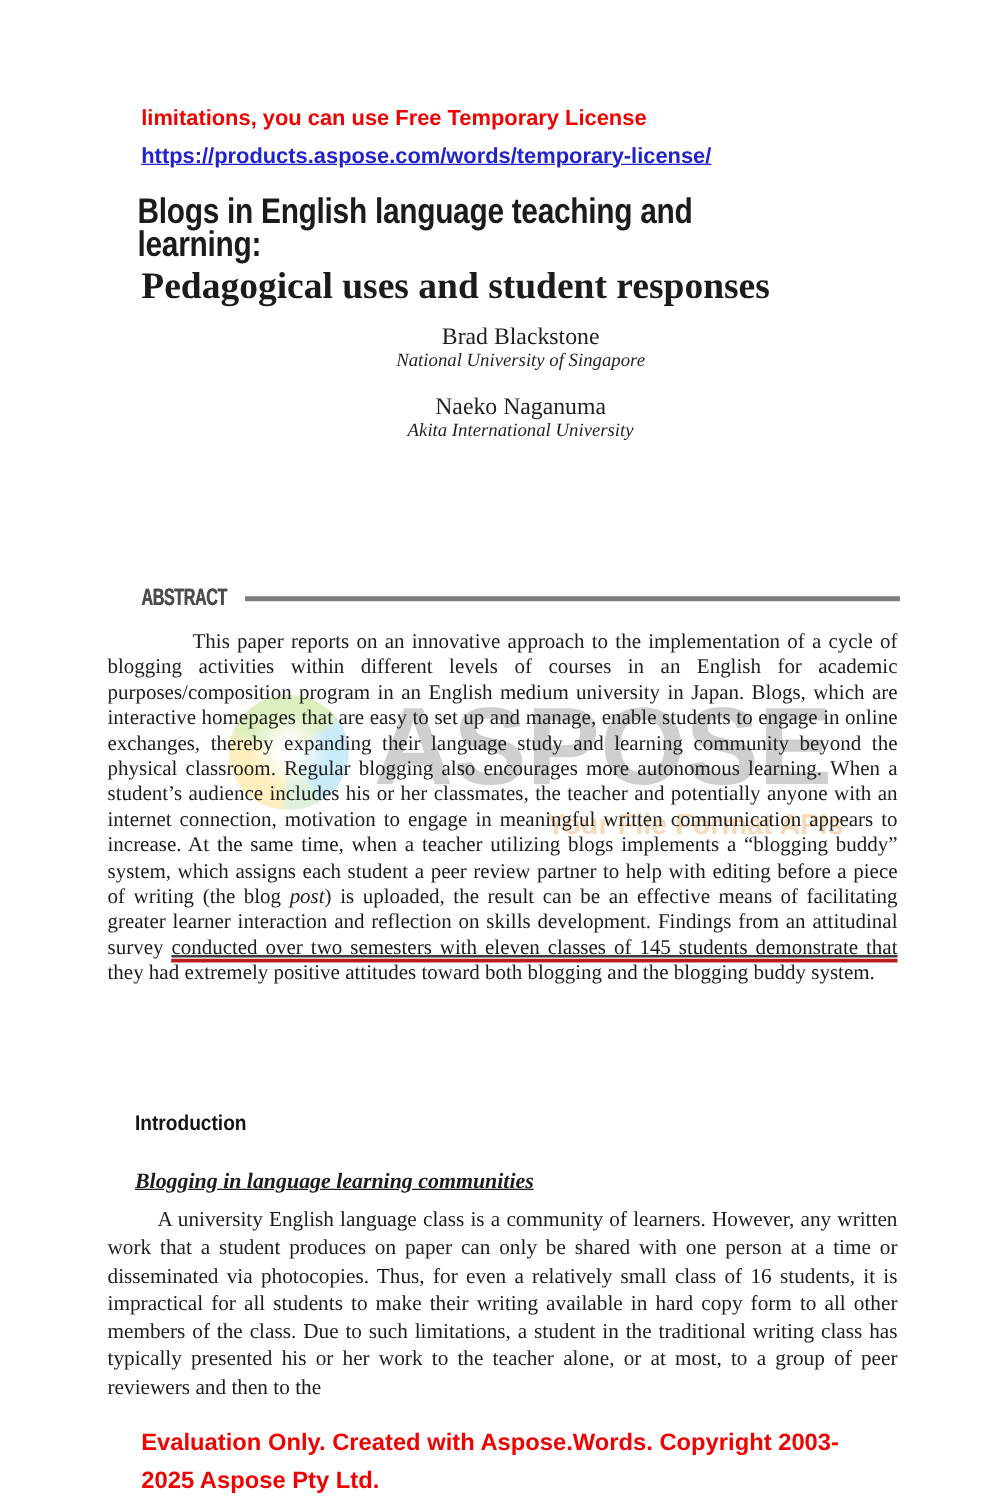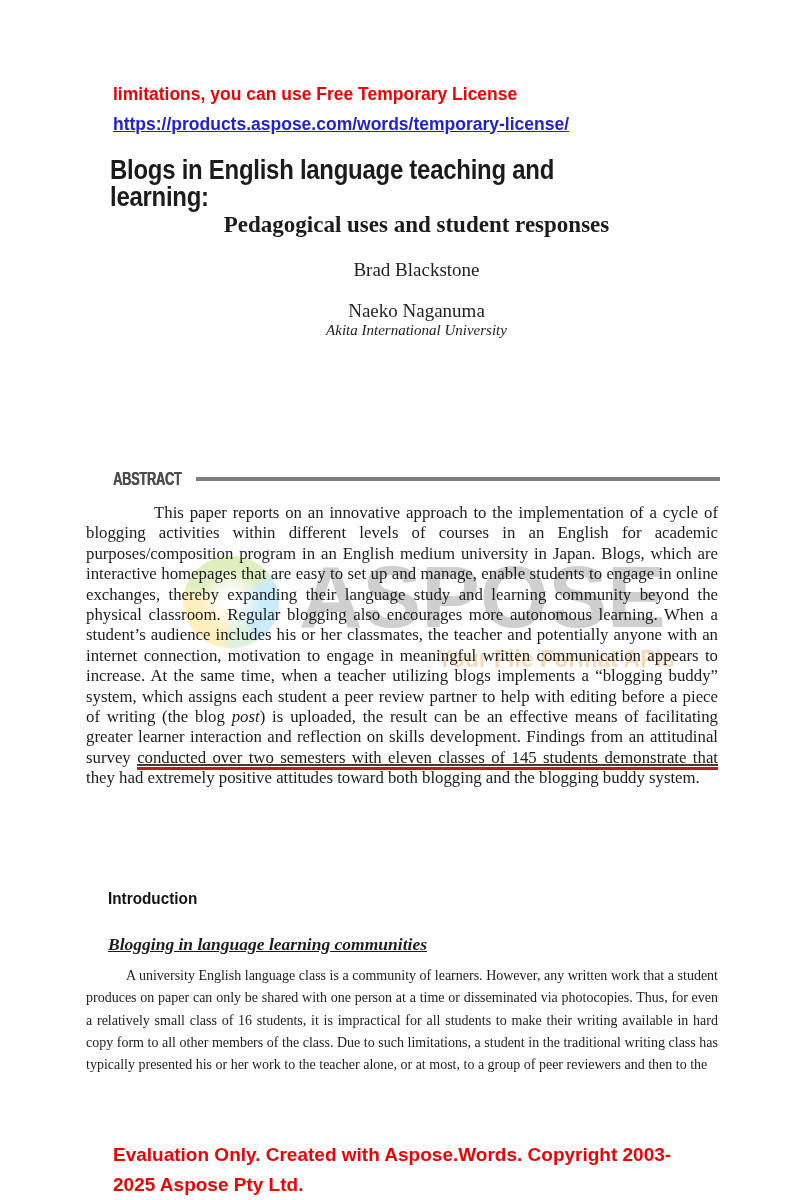--- a/index.html
+++ b/index.html
@@ -28,22 +28,22 @@
   .content { z-index:1; }
 
   .eval-top { left:113px; top:80px; width:625px; font-family:"Liberation Sans", sans-serif;
     font-weight:bold; font-size:17.5px; line-height:29.5px; color:#ee0202; }
   .eval-link { color:#2222cc; text-decoration:underline; cursor:pointer; }
 
   .doc-title { left:110px; top:156px; width:760px; font-family:"Liberation Sans", sans-serif;
     font-weight:bold; font-size:28.5px; line-height:27px; color:#1b1b1b;
     transform:scaleX(0.84); transform-origin:left top; letter-spacing:-0.3px; white-space:nowrap; }
 
-  .doc-subtitle { left:113px; top:212px; width:607px; text-align:center;
-    font-weight:bold; font-size:23px; color:#1b1b1b; }
+  .doc-subtitle { left:113px; top:212px; width:607px; 
+    font-weight:bold; font-size:30px; color:#1b1b1b; }
 
   .authors { left:113px; top:258px; width:607px; text-align:center; }
   .author { margin-bottom:17px; }
   .author-name { font-size:19px; line-height:24px; }
   .author-affil { font-style:italic; font-size:15px; line-height:15px; }
 
   .abstract-row { left:113px; top:468px; width:607px; display:flex; align-items:center; }
   .abstract-head { font-family:"Liberation Sans", sans-serif; font-weight:bold; font-size:19px;
     color:#4d4d4d; letter-spacing:-0.5px; white-space:nowrap;
     transform:scaleX(0.68); transform-origin:left center; margin-right:-28px;
@@ -53,21 +53,21 @@
   .abstract-body { left:86px; top:503px; width:632px; text-align:justify;
     font-size:16.8px; line-height:20.4px; text-indent:68px; color:#1c1c1c; }
   .seg-italic { font-style:italic; }
   .seg-underline { text-decoration:underline; text-decoration-thickness:2px; text-decoration-color:#3c3c3c;
     border-bottom:3px solid #b91c1c; }
 
   .intro-head { left:108px; top:889px; font-family:"Liberation Sans", sans-serif; font-weight:bold;
     font-size:17px; color:#141414; transform:scaleX(0.9); transform-origin:left top; white-space:nowrap; }
   .intro-subhead { left:108px; top:934px; font-weight:bold; font-style:italic; font-size:17.5px; color:#1c1c1c; white-space:nowrap;text-decoration:underline; }
   .intro-body { left:86px; top:965px; width:632px; text-align:justify;
-    font-size:14px; line-height:22.3px; text-indent:40px; color:#1c1c1c; }
+    font-size:17px; line-height:22.3px; text-indent:40px; color:#1c1c1c; }
 
   .eval-footer { left:113px; top:1140px; width:632px; font-family:"Liberation Sans", sans-serif;
     font-weight:bold; font-size:19px; line-height:30px; color:#ee0202; }
 </style>
 </head>
 <body>
 
 <div class="page">
 
   <div class="watermark">
@@ -87,20 +87,21 @@
       <div>Blogs in English language teaching and</div>
       <div>learning:</div>
     </div>
 
     <div class="abs doc-subtitle">Pedagogical uses and student responses</div>
 
     <div class="abs authors">
 
         <div class="author">
           <div class="author-name">Brad Blackstone</div>
+          <div class="author-affil">National University of Singapore</div>
         </div>
 
 
         <div class="author">
           <div class="author-name">Naeko Naganuma</div>
           <div class="author-affil">Akita International University</div>
         </div>
       </div>
 
     <div class="abs abstract-row">

